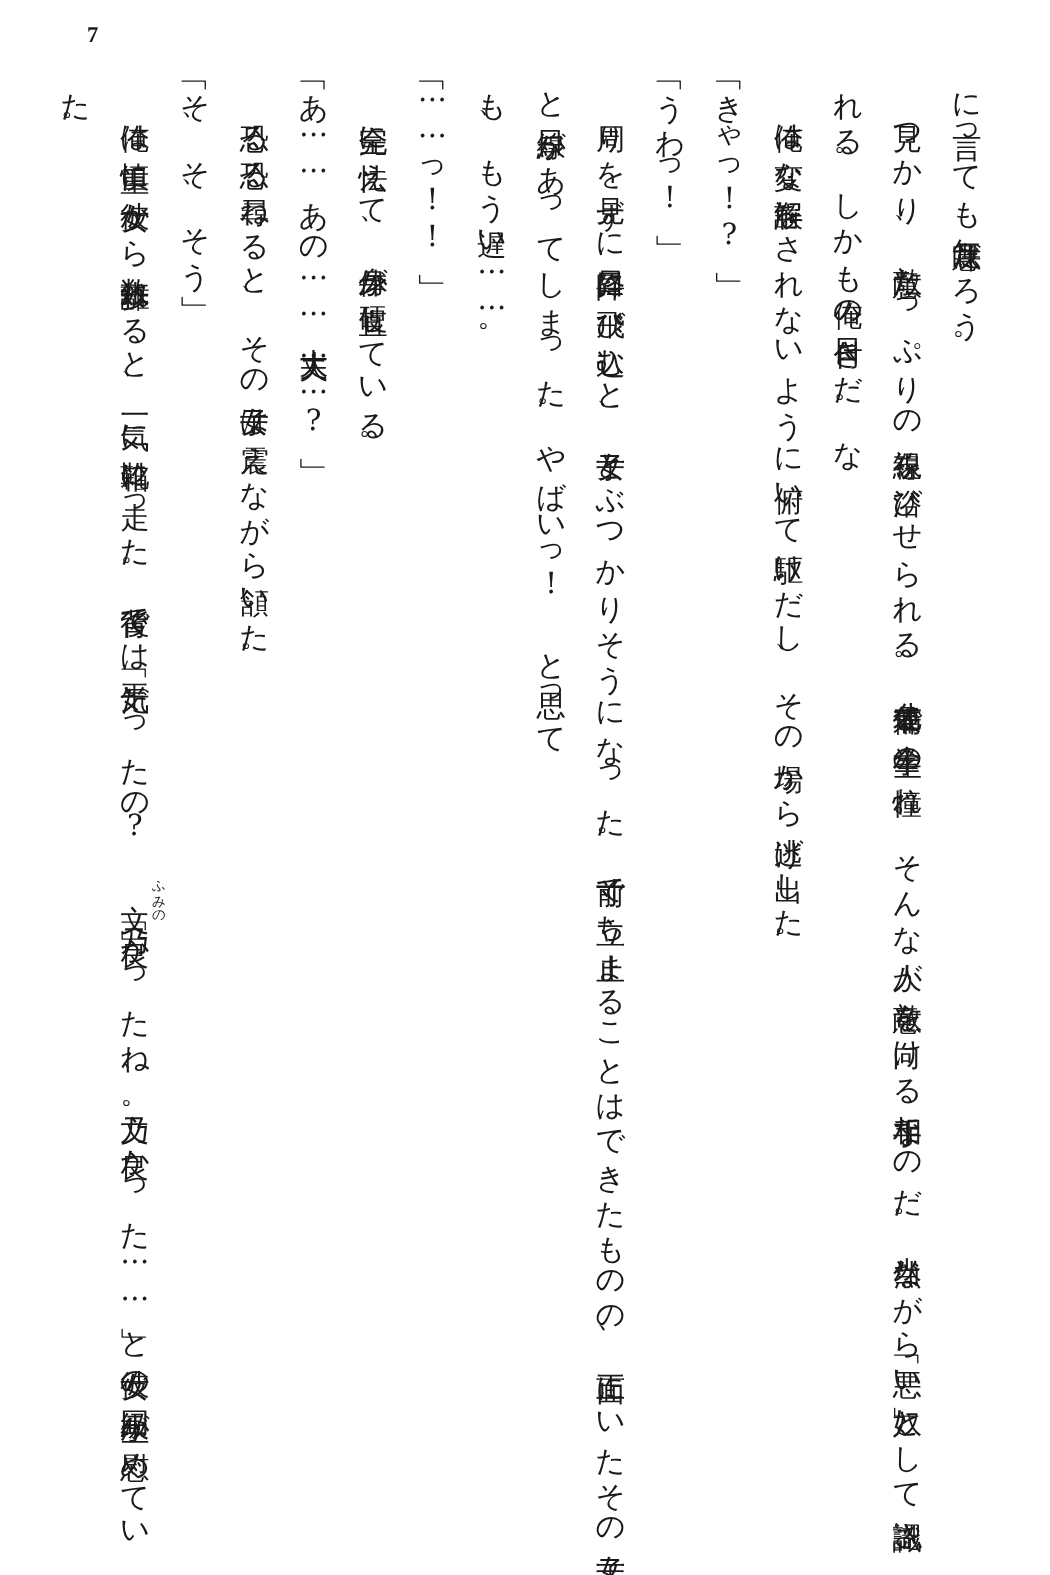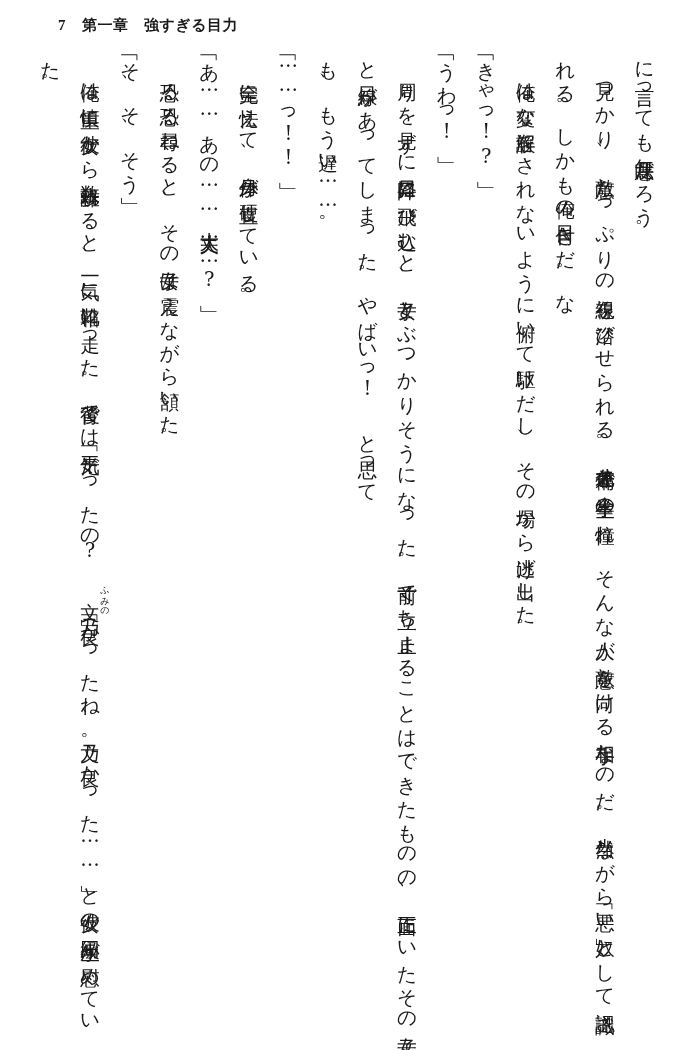--- a/index.html
+++ b/index.html
@@ -79,21 +79,20 @@
     line-height: 1;
   }
 </style>
 </head>
 <body>
 
 <div class="page">
 
   <div class="header">
     <span class="folio">7</span>
-    <span class="chapter">第一章　強すぎる目力</span>
   </div>
 
   <div class="body-area">
     <div class="vtext">
       <p class="noindent">に言っても無意味だろう。</p>
       <p>見つかり、敵意たっぷりの視線を浴びせられる。才色兼備で全学生の憧れ。そんな人が敵意を向ける相手なのだ。当然ながら「悪い奴」として認識される。しかも俺の目付きだ。な</p>
       <p>俺は変な誤解をされないように俯いて駆けだし、その場から逃げ出した。</p>
       <p class="noindent">「きゃっ!?」</p>
       <p class="noindent">「うわっ!」</p>
       <p>周りを見ずに昇降口に飛び込むと、女子とぶつかりそうになった。寸前で立ち止まることはできたものの、正面にいたその女子と目線があってしまった。やばいっ!　と思って</p>

